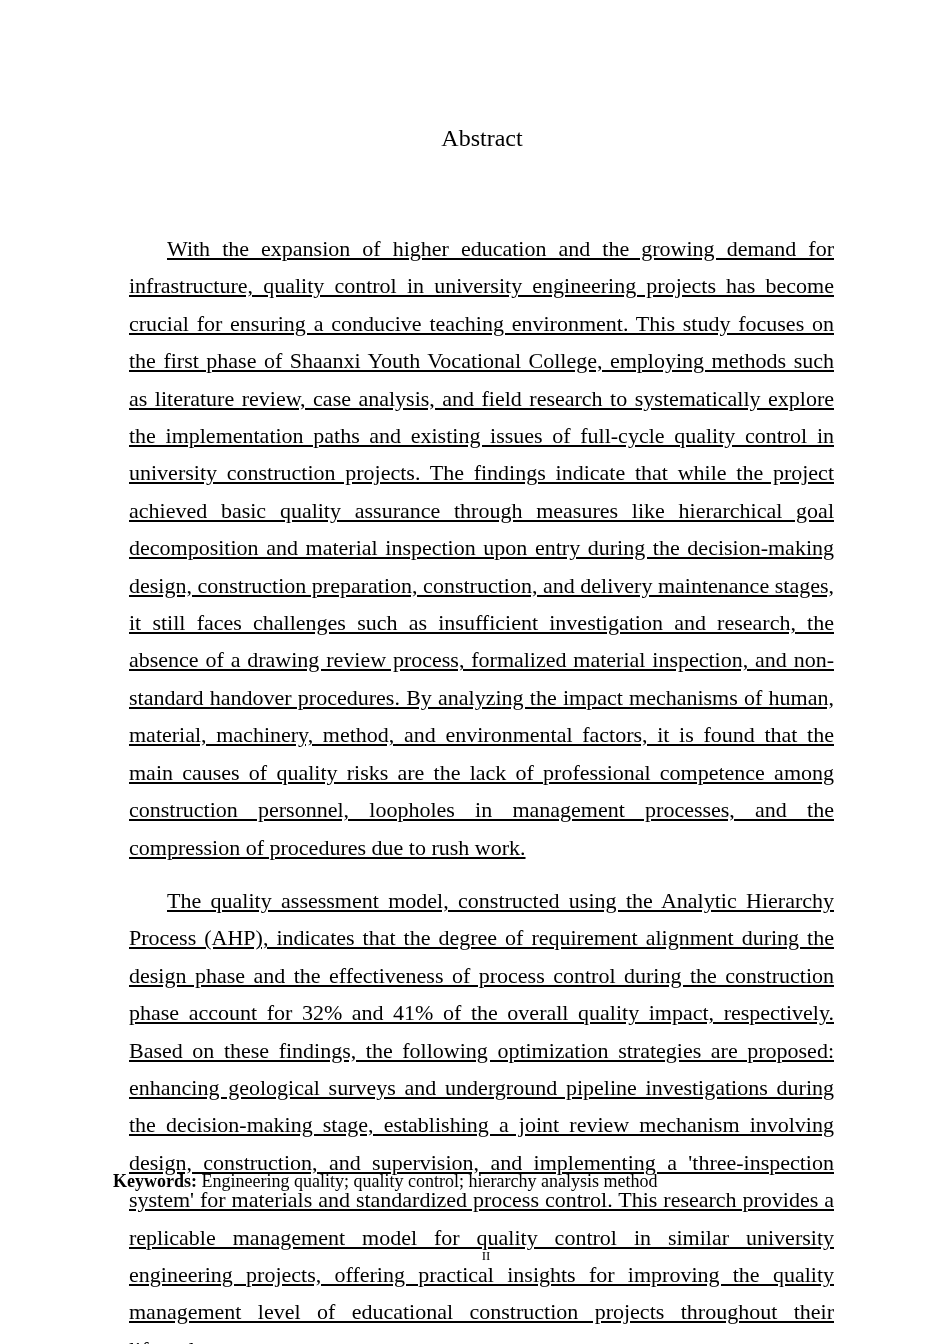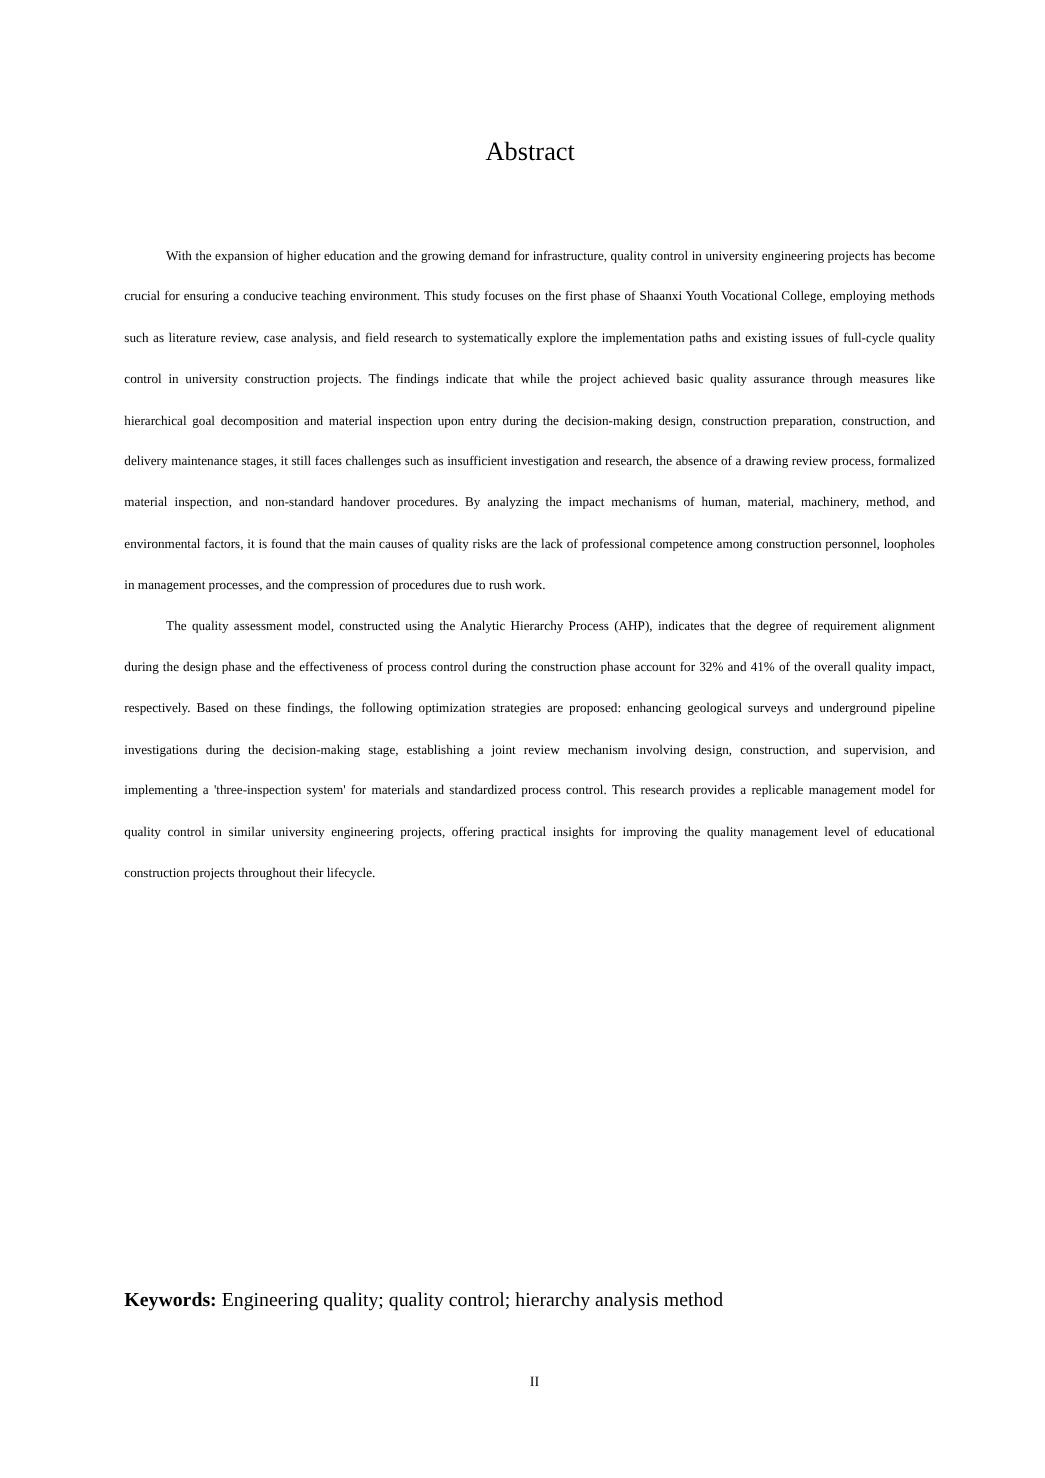--- a/index.html
+++ b/index.html
@@ -1,22 +1,22 @@
 <!DOCTYPE html>
 <html><head>
   <meta charset="utf-8">
   <style>
     html, body { margin: 0; padding: 0; background: #ffffff; }
     body { width: 950px; height: 1344px; position: relative; overflow: hidden;
            font-family: "Liberation Serif", "DejaVu Serif", serif; color: #000; }
     .title { position: absolute; top: 122px; left: 0; width: 964px; text-align: center;
              font-size: 24px; line-height: 32px; }
     .body { position: absolute; top: 214px; left: 113px; width: 737px; }
-    .para { margin: 0; font-size: 12px; line-height: 37.4px; text-align: justify;
-            text-indent: 38px; }
+    .para { margin: 16px; font-size: 22px; line-height: 37.4px; text-align: justify;
+            text-indent: 38px; text-decoration: underline; }
     .keywords { position: absolute; top: 1166px; left: 113px; width: 737px;
                 font-size: 18px; line-height: 30px; }
     .keywords b { font-weight: bold; }
     .page-num { position: absolute; top: 1248px; left: 0; width: 972px; text-align: center;
                 font-size: 13px; }
   </style>
 </head>
 <body>
 
 <div>

